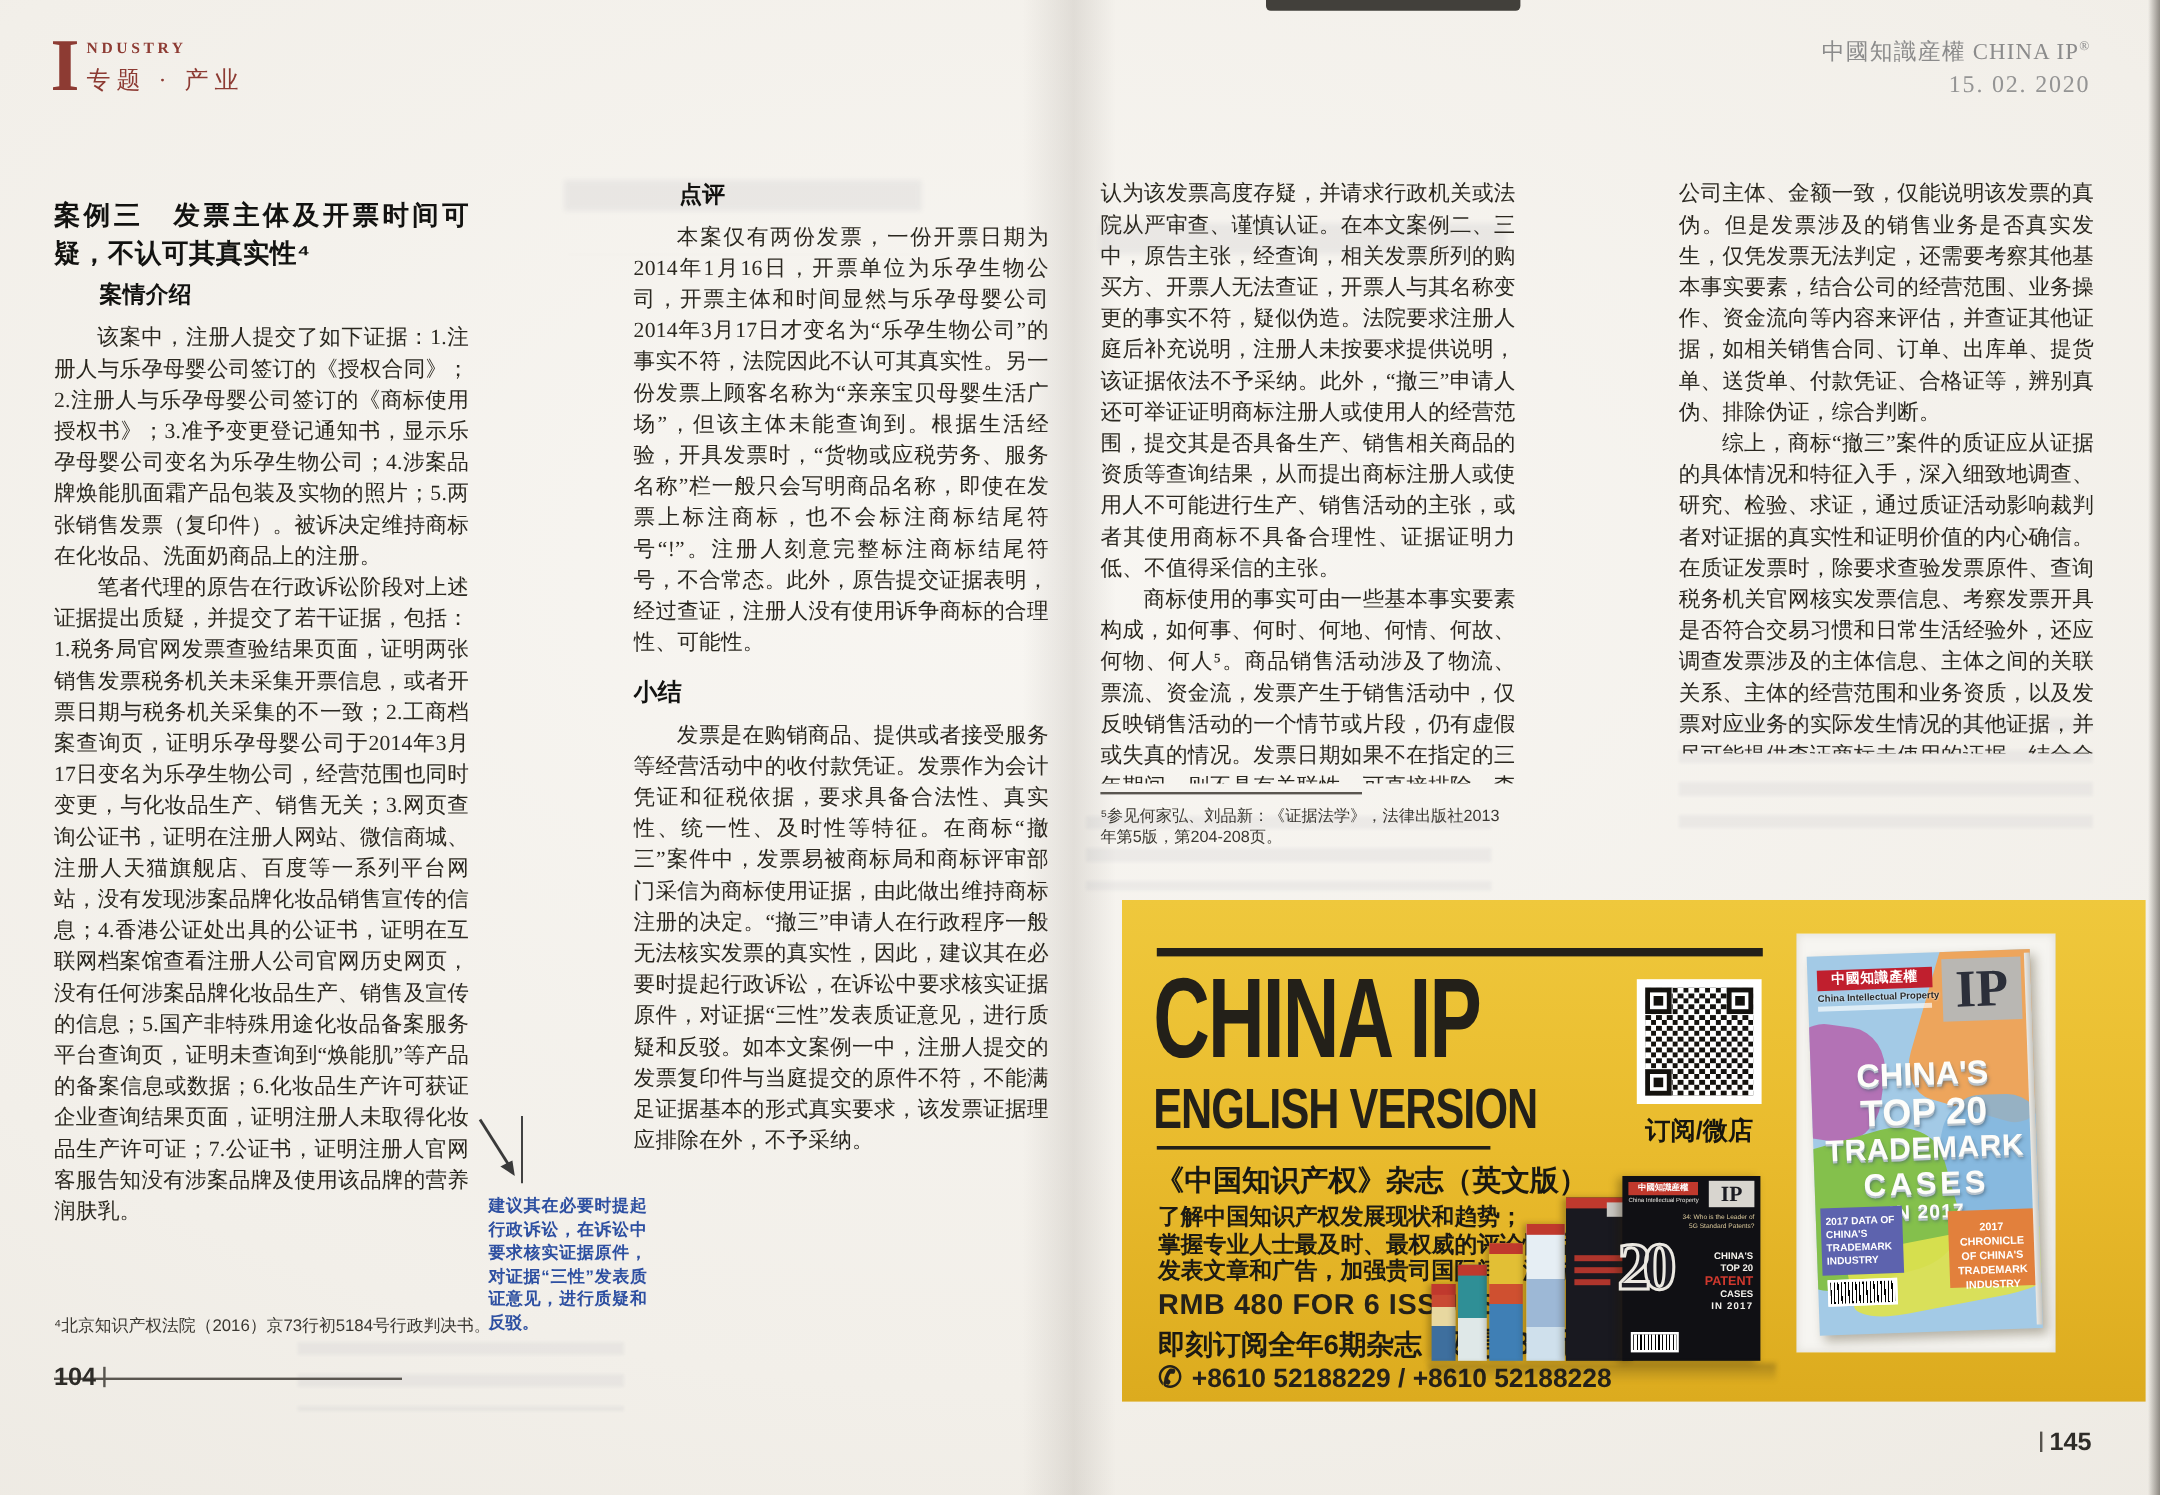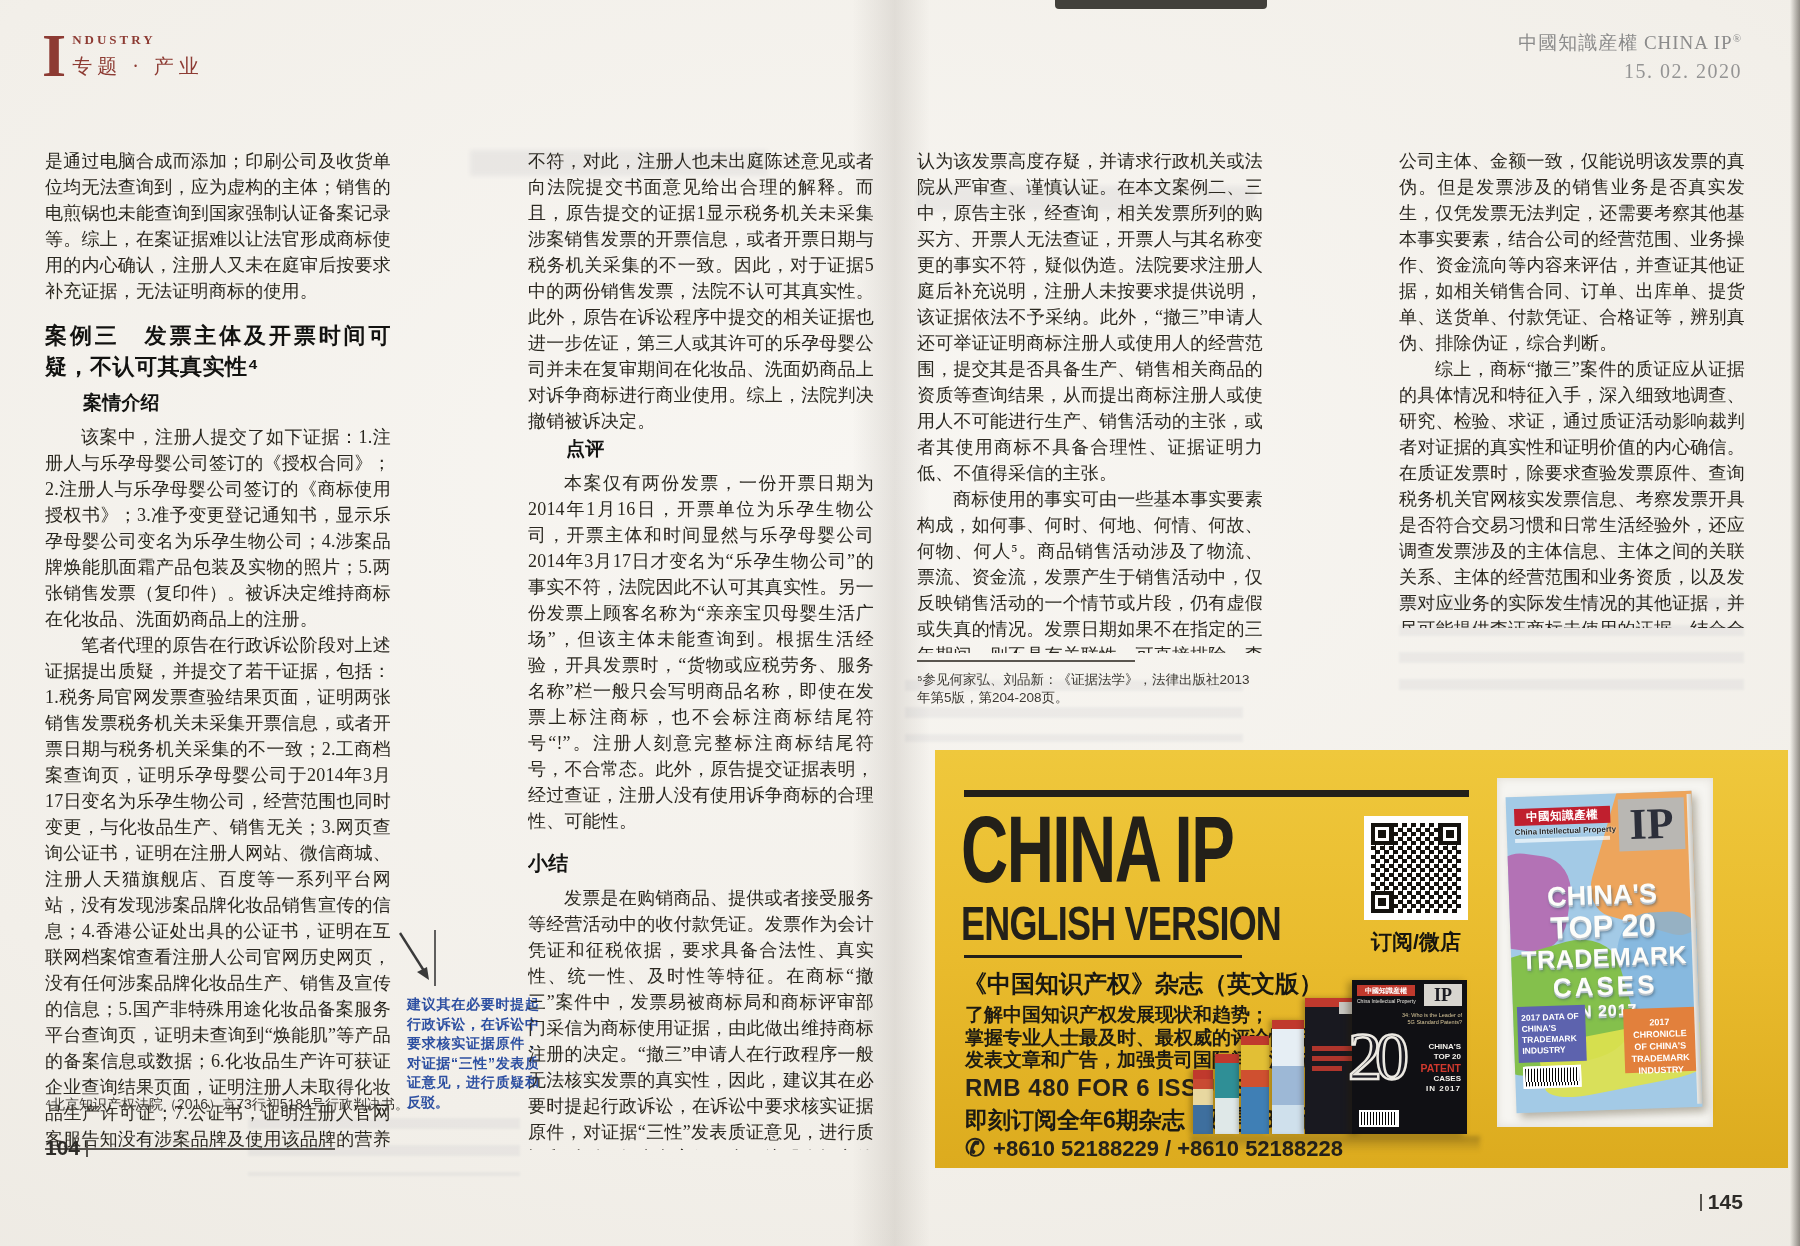--- a/index.html
+++ b/index.html
@@ -95,22 +95,22 @@
   .m5 .gray{position:absolute;right:4px;top:4px;width:18px;height:12px;background:#c9c7c2;}
   
   .p20{position:absolute;left:162px;top:2px;width:115px;height:154px;background:#101014;box-shadow:-4px 2px 7px rgba(40,30,0,.35);}
   .p20 .mast{position:absolute;left:5px;top:5px;width:58px;height:11px;background:#c0392d;
     color:#fff;font-family:"Liberation Sans",sans-serif;font-weight:700;font-size:7px;line-height:11px;text-align:center;}
   .p20 .logo{position:absolute;right:5px;top:4px;width:38px;height:22px;background:#d8d5cf;
     color:#1b1b22;font-family:"Liberation Serif",serif;font-weight:700;font-size:18px;line-height:22px;text-align:center;}
   .p20 .men{position:absolute;left:5px;top:18px;color:#e8e6e0;font-family:"Liberation Sans",sans-serif;font-size:5px;white-space:nowrap;}
   .p20 .note{position:absolute;right:5px;top:32px;width:62px;color:#d8c79a;text-align:right;
     font-family:"Liberation Sans",sans-serif;font-size:5.5px;line-height:7px;}
-  .p20 .n20{position:absolute;left:-4px;top:34px;font-family:"Liberation Serif",serif;font-weight:400;
-    font-size:68px;line-height:84px;letter-spacing:-7px;color:#1c1c24;-webkit-text-stroke:2.5px #ece9e2;text-stroke:2.5px #ece9e2;}
+  .p20 .n20{position:absolute;left:-4px;top:34px;font-family:"Liberation Serif",serif;font-weight:700;
+    font-size:56px;line-height:84px;letter-spacing:-7px;color:#1c1c24;-webkit-text-stroke:2.5px #ece9e2;text-stroke:2.5px #ece9e2;}
   .p20 .rb{position:absolute;right:6px;top:62px;width:54px;text-align:right;
     font-family:"Liberation Sans",sans-serif;color:#f4f2ec;font-weight:700;}
   .p20 .rb .a{font-size:8px;line-height:10px;}
   .p20 .rb .pat{font-size:10.5px;line-height:12px;color:#d0392e;}
   .p20 .rb .c{font-size:8px;line-height:10px;letter-spacing:1px;}
   .p20 .bc{position:absolute;left:7px;bottom:7px;width:36px;height:13px;border:2px solid #fff;
     background:repeating-linear-gradient(90deg,#000 0 1px,#fff 1px 3px);}
   .fan-reflect{position:absolute;left:0px;top:158px;width:290px;height:16px;
     background:linear-gradient(180deg,rgba(35,30,20,.28),rgba(35,30,20,0));filter:blur(2px);}
   
@@ -170,21 +170,20 @@
       <span class="brand-sub">专题 · 产业</span>
     </span>
   </div>
 
   <div class="issue-info">
     <div class="issue-brand"><span>中國知識産權 CHINA IP</span><sup>®</sup></div>
     <div class="issue-date">15. 02. 2020</div>
   </div>
 
   <div class="textcol" id="col1">
-    <p class="cont">是通过电脑合成而添加；印刷公司及收货单位均无法查询到，应为虚构的主体；销售的电煎锅也未能查询到国家强制认证备案记录等。综上，在案证据难以让法官形成商标使用的内心确认，注册人又未在庭审后按要求补充证据，无法证明商标的使用。</p>
     <div class="case-heading">案例三　发票主体及开票时间可疑，不认可其真实性⁴</div>
     <div class="sub-heading">案情介绍</div>
     <p>该案中，注册人提交了如下证据：1.注册人与乐孕母婴公司签订的《授权合同》；2.注册人与乐孕母婴公司签订的《商标使用授权书》；3.准予变更登记通知书，显示乐孕母婴公司变名为乐孕生物公司；4.涉案品牌焕能肌面霜产品包装及实物的照片；5.两张销售发票（复印件）。被诉决定维持商标在化妆品、洗面奶商品上的注册。</p>
     <p>笔者代理的原告在行政诉讼阶段对上述证据提出质疑，并提交了若干证据，包括：1.税务局官网发票查验结果页面，证明两张销售发票税务机关未采集开票信息，或者开票日期与税务机关采集的不一致；2.工商档案查询页，证明乐孕母婴公司于2014年3月17日变名为乐孕生物公司，经营范围也同时变更，与化妆品生产、销售无关；3.网页查询公证书，证明在注册人网站、微信商城、注册人天猫旗舰店、百度等一系列平台网站，没有发现涉案品牌化妆品销售宣传的信息；4.香港公证处出具的公证书，证明在互联网档案馆查看注册人公司官网历史网页，没有任何涉案品牌化妆品生产、销售及宣传的信息；5.国产非特殊用途化妆品备案服务平台查询页，证明未查询到“焕能肌”等产品的备案信息或数据；6.化妆品生产许可获证企业查询结果页面，证明注册人未取得化妆品生产许可证；7.公证书，证明注册人官网客服告知没有涉案品牌及使用该品牌的营养润肤乳。</p>
 
   </div>
 
   <div class="arrow-wrap">
     <svg width="42" height="58" viewBox="0 0 42 58">
       <line x1="4" y1="3" x2="30" y2="44" stroke="#3a3a3a" stroke-width="2.4"></line>
@@ -192,21 +191,20 @@
       <line x1="39" y1="0" x2="39" y2="56" stroke="#3a3a3a" stroke-width="1.6"></line>
     </svg>
   </div>
   <div class="pull-quote">建议其在必要时提起行政诉讼，在诉讼中要求核实证据原件，对证据“三性”发表质证意见，进行质疑和反驳。</div>
 
   <div class="fnrule" style="left:45px;top:1148px;width:290px;"></div>
   <div class="footnote" style="left:45px;top:1096px;width:420px;">⁴北京知识产权法院（2016）京73行初5184号行政判决书。</div>
   <div class="folio" style="left:45px;top:1136px;text-align:center;"><span>104</span> <span class="bar"></span></div>
 
   <div class="textcol" id="col2">
-    <p class="cont">不符，对此，注册人也未出庭陈述意见或者向法院提交书面意见给出合理的解释。而且，原告提交的证据1显示税务机关未采集涉案销售发票的开票信息，或者开票日期与税务机关采集的不一致。因此，对于证据5中的两份销售发票，法院不认可其真实性。此外，原告在诉讼程序中提交的相关证据也进一步佐证，第三人或其许可的乐孕母婴公司并未在复审期间在化妆品、洗面奶商品上对诉争商标进行商业使用。综上，法院判决撤销被诉决定。</p>
     <div class="sub-heading">点评</div>
     <p>本案仅有两份发票，一份开票日期为2014年1月16日，开票单位为乐孕生物公司，开票主体和时间显然与乐孕母婴公司2014年3月17日才变名为“乐孕生物公司”的事实不符，法院因此不认可其真实性。另一份发票上顾客名称为“亲亲宝贝母婴生活广场”，但该主体未能查询到。根据生活经验，开具发票时，“货物或应税劳务、服务名称”栏一般只会写明商品名称，即使在发票上标注商标，也不会标注商标结尾符号“!”。注册人刻意完整标注商标结尾符号，不合常态。此外，原告提交证据表明，经过查证，注册人没有使用诉争商标的合理性、可能性。</p>
     <div class="sec-heading">小结</div>
     <p>发票是在购销商品、提供或者接受服务等经营活动中的收付款凭证。发票作为会计凭证和征税依据，要求具备合法性、真实性、统一性、及时性等特征。在商标“撤三”案件中，发票易被商标局和商标评审部门采信为商标使用证据，由此做出维持商标注册的决定。“撤三”申请人在行政程序一般无法核实发票的真实性，因此，建议其在必要时提起行政诉讼，在诉讼中要求核实证据原件，对证据“三性”发表质证意见，进行质疑和反驳。如本文案例一中，注册人提交的发票复印件与当庭提交的原件不符，不能满足证据基本的形式真实要求，该发票证据理应排除在外，不予采纳。</p>
 
   </div>
 
   <div class="textcol" id="col3">
     <p class="cont">认为该发票高度存疑，并请求行政机关或法院从严审查、谨慎认证。在本文案例二、三中，原告主张，经查询，相关发票所列的购买方、开票人无法查证，开票人与其名称变更的事实不符，疑似伪造。法院要求注册人庭后补充说明，注册人未按要求提供说明，该证据依法不予采纳。此外，“撤三”申请人还可举证证明商标注册人或使用人的经营范围，提交其是否具备生产、销售相关商品的资质等查询结果，从而提出商标注册人或使用人不可能进行生产、销售活动的主张，或者其使用商标不具备合理性、证据证明力低、不值得采信的主张。</p>
     <p>商标使用的事实可由一些基本事实要素构成，如何事、何时、何地、何情、何故、何物、何人⁵。商品销售活动涉及了物流、票流、资金流，发票产生于销售活动中，仅反映销售活动的一个情节或片段，仍有虚假或失真的情况。发票日期如果不在指定的三年期间，则不具有关联性，可直接排除。查询税务机关的网站，如果发现发票票号、日期、</p>

